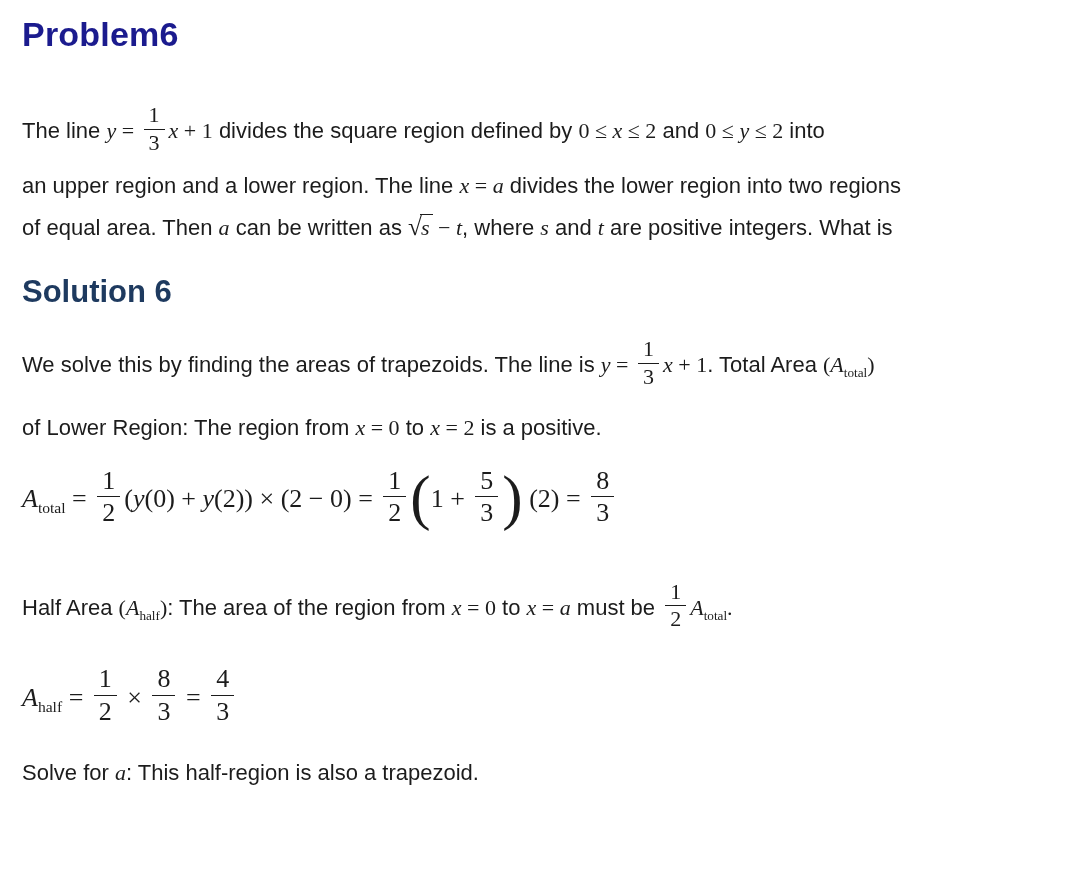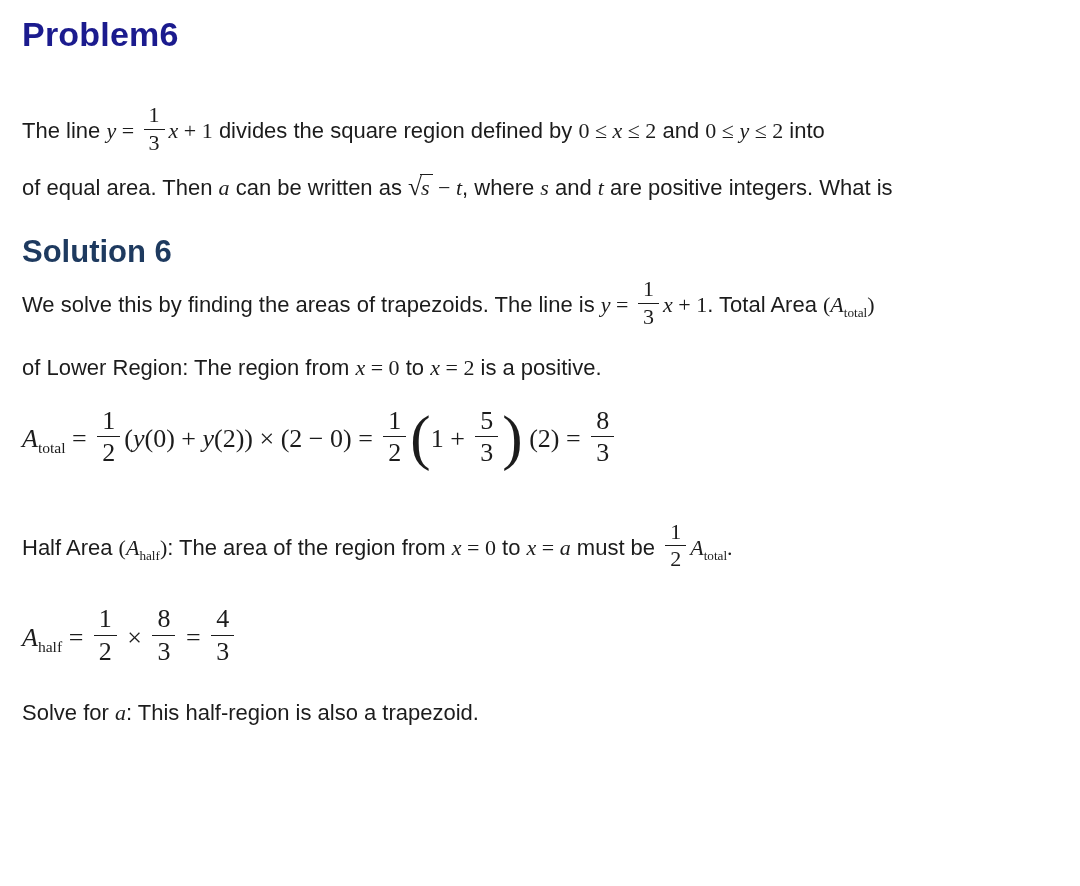--- a/index.html
+++ b/index.html
@@ -11,21 +11,21 @@
     color:#1c1c1c;
   }
   .problem-title { font-size:34px; font-weight:700; margin-top:5px; letter-spacing:0.2px; }
   .solution-title { font-size:31px; font-weight:700; margin-top:26px; }
 
   .para { font-size:22px; }
   .p-line { white-space:nowrap; line-height:40px; }
   .p-line.tall { line-height:70px; }
 
   .problem-para { margin-top:42px; }
-  .solution-para { }
+  .solution-para { margin-top:20px; }
 
   
   .mt { font-family:"Liberation Sans", sans-serif; }
   .mr { font-family:"Liberation Serif", serif; }
   .mi { font-family:"Liberation Serif", serif; font-style:italic; }
 
   .mfrac {
     display:inline-flex; flex-direction:column; align-items:center;
     vertical-align:middle; font-family:"Liberation Serif", serif;
     margin:0 4px; position:relative; top:-3px;
@@ -67,20 +67,21 @@
 
 <div class="page" style="color: rgb(28, 28, 28);">
 
   <h1 class="problem-title" style="color: rgb(27, 27, 142);">Problem6</h1>
 
   <div class="para problem-para">
     <div class="p-line tall"><span class="mt">The line </span><span class="mi">y</span><span class="mr"> = </span><span class="mfrac">
           <span class="mnum">1</span>
           <span class="mden">3</span>
         </span><span class="mi">x</span><span class="mr"> + 1</span><span class="mt"> divides the square region defined by </span><span class="mr">0 ≤ </span><span class="mi">x</span><span class="mr"> ≤ 2</span><span class="mt"> and </span><span class="mr">0 ≤ </span><span class="mi">y</span><span class="mr"> ≤ 2</span><span class="mt"> into</span></div>
+    <div class="p-line"><span class="mt">an upper region and a lower region. The line </span><span class="mi">x</span><span class="mr"> = </span><span class="mi">a</span><span class="mt"> divides the lower region into two regions</span></div>
     <div class="p-line"><span class="mt">of equal area. Then </span><span class="mi">a</span><span class="mt"> can be written as </span><span class="msqrt"><span class="mrad">√</span><span class="marg">s</span></span><span class="mr"> − </span><span class="mi">t</span><span class="mt">, where </span><span class="mi">s</span><span class="mt"> and </span><span class="mi">t</span><span class="mt"> are positive integers. What is</span></div>
   </div>
 
 
   <h2 class="solution-title" style="color: rgb(30, 58, 95);">Solution 6</h2>
 
   <div class="para solution-para">
     <div class="p-line tall"><span class="mt">We solve this by finding the areas of trapezoids. The line is </span><span class="mi">y</span><span class="mr"> = </span><span class="mfrac">
           <span class="mnum">1</span>
           <span class="mden">3</span>

